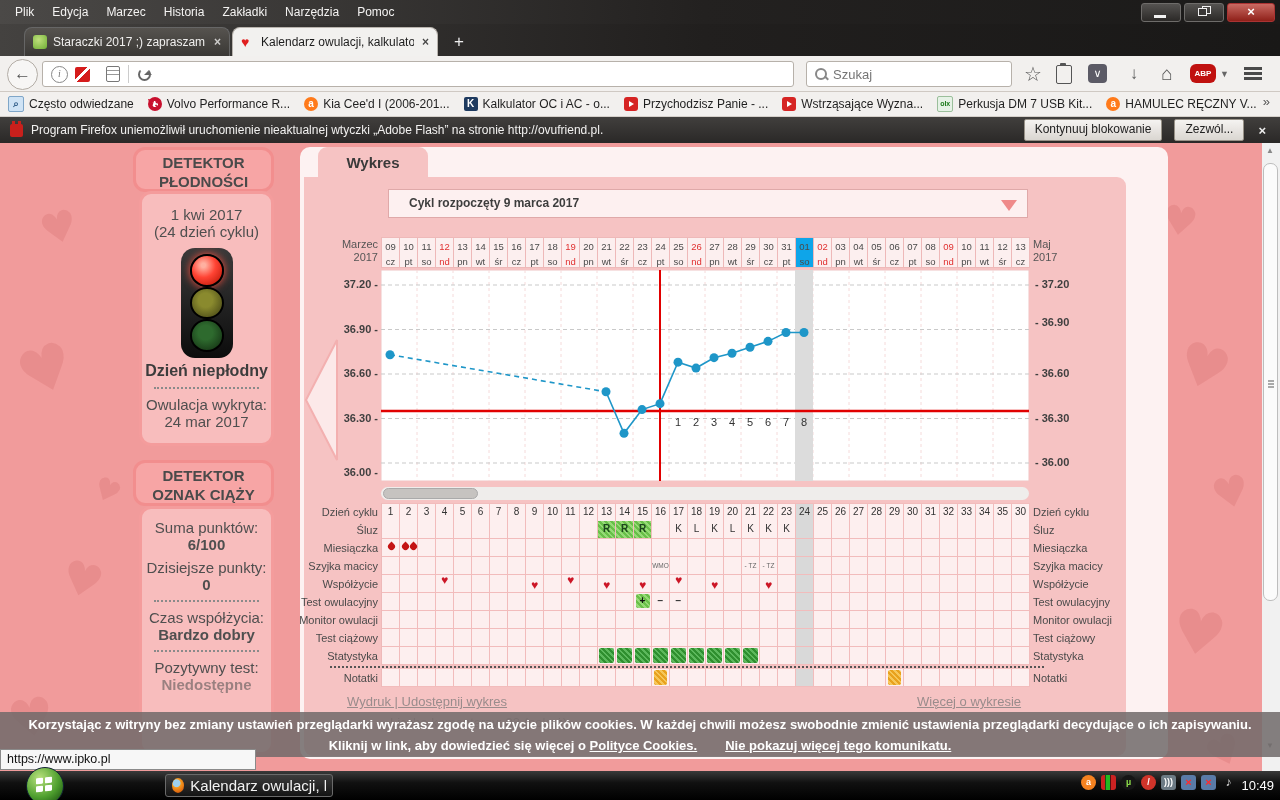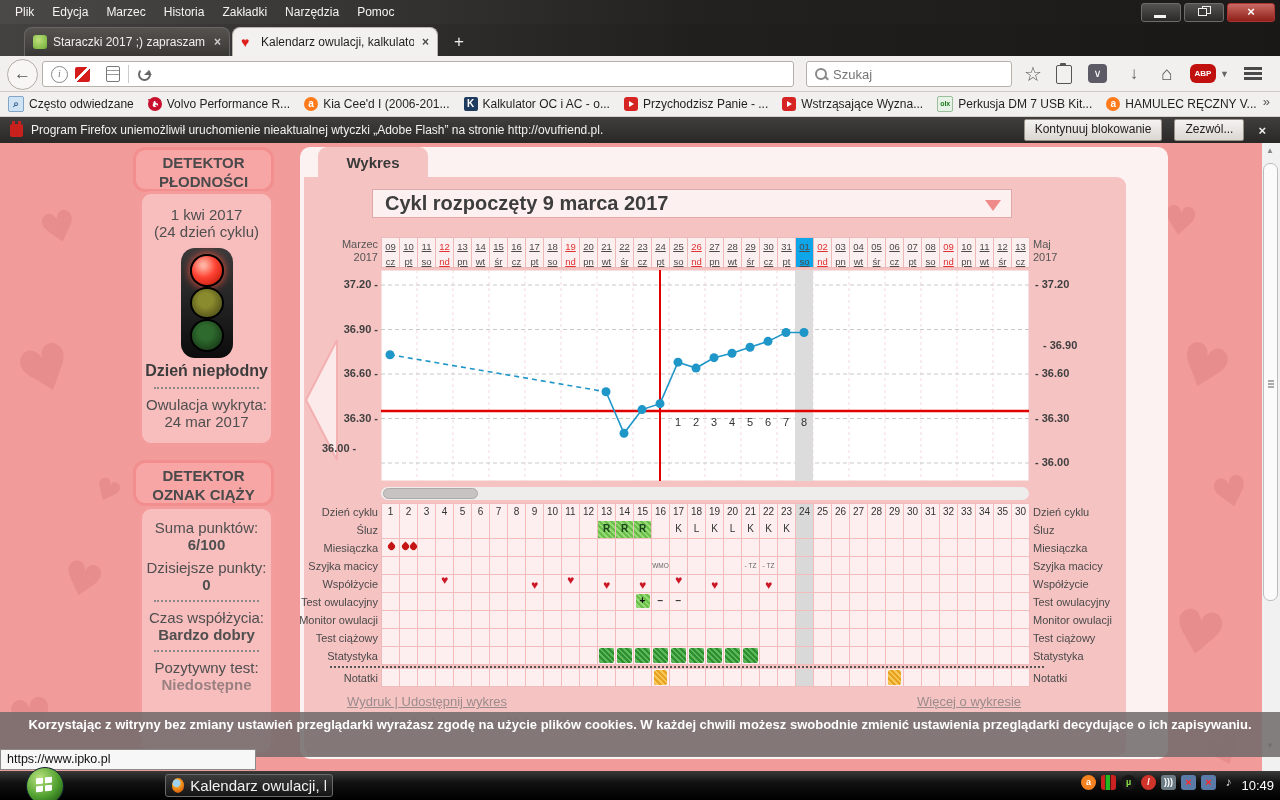--- a/index.html
+++ b/index.html
@@ -103,28 +103,28 @@
     display:flex;flex-direction:column;align-items:center;justify-content:space-around;padding:6px 0;box-sizing:border-box;}
   .light{width:30px;height:30px;border-radius:50%;border:2px solid #000;}
   .light.red{background:radial-gradient(circle at 38% 32%,#ffb0a0 8%,#ff4434 45%,#b01000);box-shadow:0 0 8px #ff5040;}
   .light.yellow{background:radial-gradient(circle at 45% 40%,#8a8a2e 30%,#3c3c12);}
   .light.green{background:radial-gradient(circle at 45% 40%,#2e6a2e 30%,#10280f);}
   
   #frame{left:300px;top:4px;width:868px;height:612px;background:#fdf2f2;border-radius:10px;}
   #wtab{left:318px;top:4px;width:110px;height:31px;background:#f6c3c3;border-radius:9px 9px 0 0;
     font-weight:bold;color:#3a3a3a;font-size:15px;text-align:center;line-height:32px;}
   #mainpanel{left:304px;top:34px;width:822px;height:579px;background:#f6c3c3;border-radius:0 9px 9px 9px;}
-  #dropdown{left:372px;top:46px;width:640px;height:29px;background:#fdf0f0;border:1px solid #dfa9a9;box-sizing:border-box;
-    font-weight:bold;color:#3d3d3d;font-size:20px;line-height:27px;padding-left:12px;}
+  #dropdown{left:388px;top:46px;width:640px;height:29px;background:#fdf0f0;border:1px solid #dfa9a9;box-sizing:border-box;
+    font-weight:bold;color:#3d3d3d;font-size:12px;line-height:27px;padding-left:20px;}
   #dropdown .tri{position:absolute;right:10px;top:10px;width:0;height:0;border:8px solid transparent;border-top:11px solid #ef8a8a;}
   .monthlab{font-size:11px;color:#555;line-height:13px;}
   
   .cellrow{position:absolute;left:381px;display:flex;border-left:1px solid #eeb9b9;}
   .dcell{width:18px;height:31px;box-sizing:border-box;border-right:1px solid #eeb9b9;border-top:1px solid #eeb9b9;
-    border-bottom:1px solid #eeb9b9;background:#fcefef;font-size:9.5px;color:#4a4a4a;text-align:center;line-height:15px;padding-top:1px;text-decoration:underline;}
+    border-bottom:1px solid #eeb9b9;background:#fcefef;font-size:9.5px;color:#4a4a4a;text-align:center;line-height:15px;padding-top:1px;}
   .dcell.sun{color:#e03030;}
   .dcell.cur{background:#0ea5e9;}
   .gcell{width:18px;height:18px;box-sizing:border-box;border-right:1px solid #f2bcbc;border-bottom:1px solid #f2bcbc;
     background:#fdefef;font-size:10px;color:#333;text-align:center;line-height:16px;position:relative;}
   .gcell.cur{background:#d9d9d9;}
   .rowlab{position:absolute;font-size:11px;color:#4a4a4a;line-height:18px;white-space:nowrap;}
   .scrib-lg{background:repeating-linear-gradient(45deg,#69bf49 0 2px,#96da76 2px 4px);}
   .scrib-g{background:repeating-linear-gradient(45deg,#2f8f2f 0 2px,#5cb85c 2px 4px);border-radius:2px;}
   .scrib-o{background:repeating-linear-gradient(45deg,#e8a21e 0 2px,#f6c75a 2px 4px);border-radius:2px;}
   .drop{display:inline-block;width:7px;height:7px;background:#c41414;border-radius:0 50% 50% 50%;transform:rotate(45deg);margin:4px 0 0 1px;}
@@ -549,28 +549,28 @@
         <circle cx="297" cy="92.1333333333338" r="4.5" fill="#1e96c8"></circle>
         <circle cx="315" cy="98.066666666667" r="4.5" fill="#1e96c8"></circle>
         <circle cx="333" cy="87.68333333333362" r="4.5" fill="#1e96c8"></circle>
         <circle cx="351" cy="83.23333333333346" r="4.5" fill="#1e96c8"></circle>
         <circle cx="369" cy="77.30000000000025" r="4.5" fill="#1e96c8"></circle>
         <circle cx="387" cy="71.36666666666704" r="4.5" fill="#1e96c8"></circle>
         <circle cx="405" cy="62.46666666666672" r="4.5" fill="#1e96c8"></circle>
         <circle cx="423" cy="62.46666666666672" r="4.5" fill="#1e96c8"></circle>
       </svg>
     <div id="ylabels">
-        <div class="ylab abs" style="left: 322px; top: 299px;">36.00 -</div>
+        <div class="ylab abs" style="left: 322px; text-align: right; top: 323px;">36.00 -</div>
         <div class="ylab abs" style="left: 1035px; top: 313px;">- 36.00</div>
         <div class="ylab abs" style="left: 322px; text-align: right; top: 268.5px;">36.30 -</div>
         <div class="ylab abs" style="left: 1035px; top: 268.5px;">- 36.30</div>
         <div class="ylab abs" style="left: 322px; text-align: right; top: 224px;">36.60 -</div>
         <div class="ylab abs" style="left: 1035px; top: 224px;">- 36.60</div>
         <div class="ylab abs" style="left: 322px; text-align: right; top: 179.5px;">36.90 -</div>
-        <div class="ylab abs" style="left: 1035px; top: 196px; margin-left: 8px;">- 36.90</div>
+        <div class="ylab abs" style="left: 1035px; top: 173px;">- 36.90</div>
         <div class="ylab abs" style="left: 322px; text-align: right; top: 135px;">37.20 -</div>
         <div class="ylab abs" style="left: 1035px; top: 135px;">- 37.20</div>
       </div>
 
     <div class="abs" id="hscroll">
         <div id="hthumb"></div>
       </div>
 
     <div id="gridrows">
         <div class="rowlab" style="left: 290px; width: 88px; text-align: right; top: 360px;">Dzień cyklu</div>
@@ -1013,20 +1013,21 @@
     <div class="abs" id="vscroll">
       <div class="varrow" style="top:3px;">▲</div>
       <div id="vthumb">
           <div class="grip"></div>
         </div>
       <div class="varrow" style="top:598px;">▼</div>
     </div>
 
     <div class="abs" id="cookie">
       <div class="l1">Korzystając z witryny bez zmiany ustawień przeglądarki wyrażasz zgodę na użycie plików cookies. W każdej chwili możesz swobodnie zmienić ustawienia przeglądarki decydujące o ich zapisywaniu.</div>
+      <div class="l2"><span>Kliknij w link, aby dowiedzieć się więcej o </span><a href="#">Polityce Cookies.</a><span style="display:inline-block;width:28px;"></span><a href="#">Nie pokazuj więcej tego komunikatu.</a></div>
     </div>
 
     <div class="abs" id="tooltip">https://www.ipko.pl</div>
   </div>
 
   <div class="abs" id="taskbar">
     <div class="abs" id="orb">
       <div class="pane" style="left:9px;top:10px;"></div>
         <div class="pane" style="left:18px;top:9px;"></div>
       <div class="pane" style="left:9px;top:18px;"></div>

